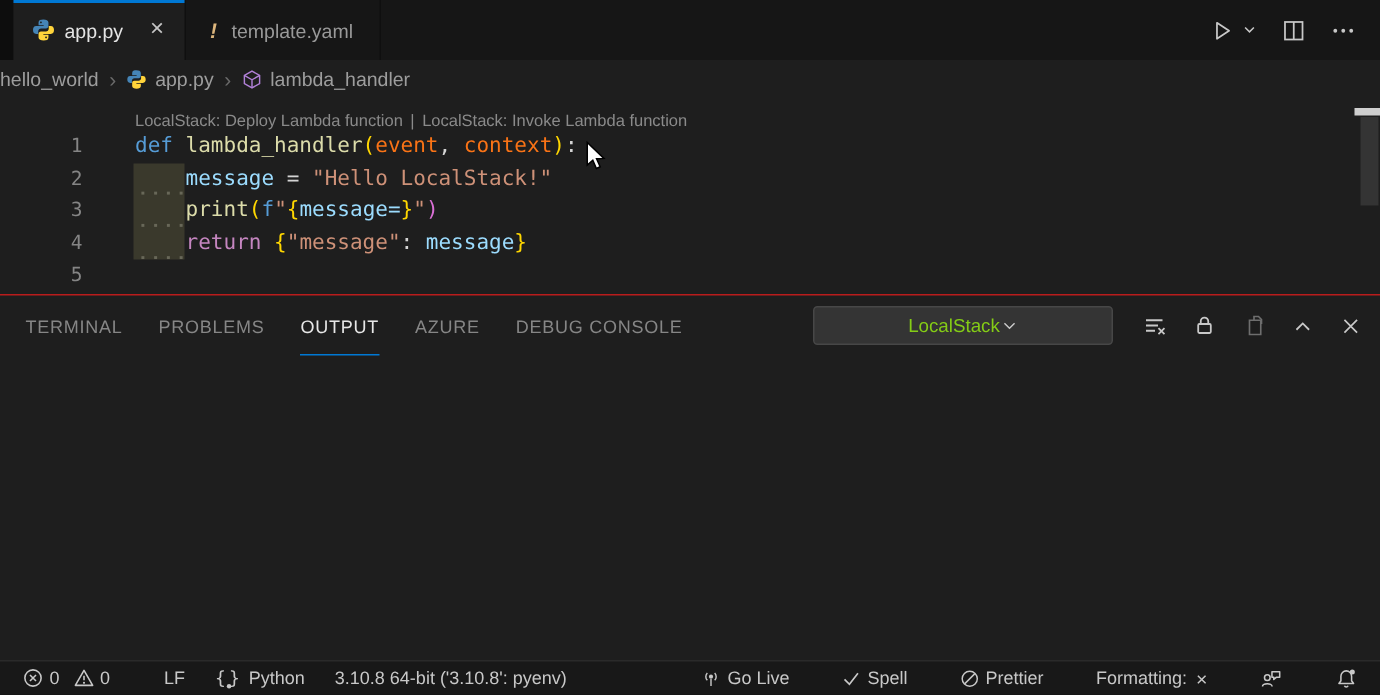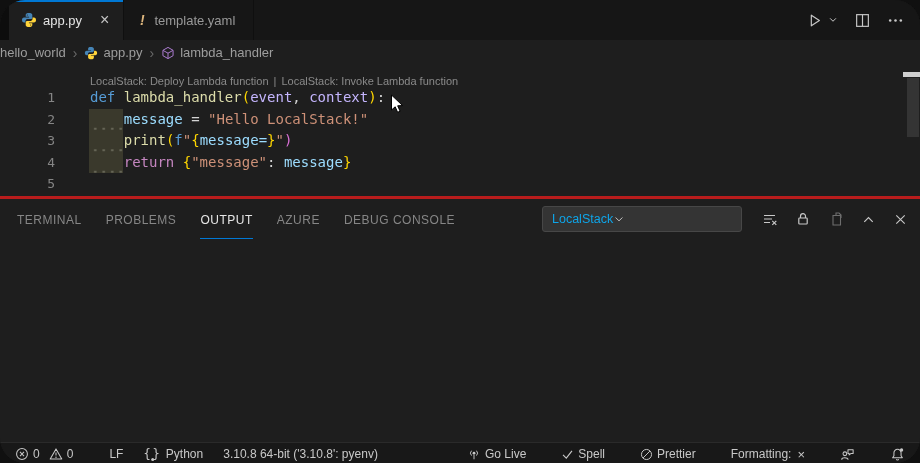--- a/index.html
+++ b/index.html
@@ -1,18 +1,18 @@
 <!DOCTYPE html>
 <html><head>
 <meta charset="utf-8">
 <style>
   * { box-sizing: border-box; margin: 0; padding: 0; }
   html,body { background:#101010; }
   body { font-family:"Liberation Sans", sans-serif; }
-  .window { position:relative; width:920px; height:463px; background:#1e1e1e; overflow:hidden; color:#cccccc;border-radius:25px; }
+  .window { position:relative; width:920px; height:463px; background:#1e1e1e; overflow:hidden; color:#cccccc; }
 
   
   .tabbar { height:40px; background:#161616; display:flex; align-items:stretch; }
   .tab-gutter { width:9px; background:#0d0d0d; }
   .tab { position:relative; display:flex; align-items:center; padding:0 12px; cursor:pointer; border-right:1px solid #0f0f0f; }
   .tab.active { background:#1e1e1e; }
   .tab.active .tab-topline { position:absolute; top:0; left:0; right:0; height:2px; background:#0078d4; }
   .tab-label { font-size:13px; margin:0 6px; color:#e4e4e4; white-space:nowrap; }
   .tab.preview .tab-label { color:#999999; }
   .tab-close { color:#c5c5c5; font-size:16px; line-height:16px; margin-left:10px; padding:0 2px; }
@@ -38,42 +38,42 @@
   .code { margin-left:35px; white-space:pre; color:#d4d4d4; }
   .code span { white-space:pre; }
   .indent-highlight { position:absolute; left:89px; top:43.5px; width:34px; height:64.5px; background:#3a392c;
       background-image: radial-gradient(circle, rgba(190,190,170,0.35) 1px, transparent 1.3px);
       background-size: 8.5px 21.5px; background-position: 2px 9px; }
   .overview-cursor { position:absolute; top:7px; right:0; width:17px; height:5px; background:#cfcfcf; }
   .vscroll { position:absolute; top:13px; right:1px; width:12px; height:59px; background:rgba(130,130,130,0.22); }
   .mouse-cursor { position:absolute; left:390px; top:29px; z-index:50; }
 
   
-  .panel { border-top:3px solid #b91c1c; background:#1e1e1e; }
+  .panel { border-top:1px solid #b91c1c; background:#1e1e1e; }
   .panel-header { height:40px; display:flex; align-items:center; padding:0 12px 0 17px; }
   .ptabs { display:flex; gap:24px; height:100%; align-items:stretch; }
   .ptab { font-size:12px; letter-spacing:0.5px; color:#868686; display:flex; align-items:center; border-bottom:1px solid transparent; padding-top:2px; cursor:pointer; white-space:nowrap; }
   .ptab.active { color:#e7e7e7; border-bottom-color:#0078d4; }
   .panel-controls { margin-left:auto; display:flex; align-items:center; gap:17px; }
-  .channel-select { width:200px; height:26px; background:#343434; border:1px solid #474747; border-radius:3px; display:flex; align-items:center; justify-content:flex-start; padding:0 9px; font-size:12.5px; color:#0ea5e9; cursor:pointer; margin-right:3px; }
+  .channel-select { width:200px; height:26px; background:#343434; border:1px solid #474747; border-radius:3px; display:flex; align-items:center; justify-content:center; padding:0 9px; font-size:12.5px; color:#84cc16; cursor:pointer; margin-right:3px; }
   .pbtn { cursor:pointer; display:flex; align-items:center; }
   .panel-body { height:203px; background:#1e1e1e; }
 
   
   .statusbar { height:23px; background:#181818; border-top:1px solid #2a2a2a; display:flex; align-items:center; padding:0 10px; font-size:12px; color:#c8c8c8; }
   .sb-item { display:flex; align-items:center; gap:4px; padding:0 5px; white-space:nowrap; cursor:pointer; }
   .sb-left { display:flex; align-items:center; }
   .sb-right { margin-left:auto; display:flex; align-items:center; gap:25px; }
   .sb-lf { margin-left:26px; }
   .sb-gap { margin-left:10px; }
   .braces { font-family:"DejaVu Sans Mono", monospace; font-size:12px; position:relative; letter-spacing:2px; color:#c8c8c8; }
   .braces::after { content:""; position:absolute; bottom:0px; left:50%; transform:translateX(-60%); width:3px; height:3px; border-radius:50%; background:#c8c8c8; }
   .fmt-x { font-size:13px; margin-left:2px; }
 </style>
-<style>.tok-kw{color:#569cd6}.tok-kw2{color:#c586c0}.tok-func{color:#dcdcaa}.tok-param{color:#c4b5fd}.tok-var{color:#9cdcfe}.tok-str{color:#ce9178}.tok-punc{color:#d4d4d4}.tok-b1{color:#ffd700}.tok-b2{color:#da70d6}.tok-ws{color:#d4d4d4}</style></head>
+<style>.tok-kw{color:#569cd6}.tok-kw2{color:#c586c0}.tok-func{color:#dcdcaa}.tok-param{color:#f97316}.tok-var{color:#9cdcfe}.tok-str{color:#ce9178}.tok-punc{color:#d4d4d4}.tok-b1{color:#ffd700}.tok-b2{color:#da70d6}.tok-ws{color:#d4d4d4}</style></head>
 <body>
 
 <div class="window">
 
   <div class="tabbar">
     <div class="tab-gutter"></div>
 
     <div class="tab active">
       <span class="tab-topline"></span>
       <svg class="ic" width="16" height="16" viewBox="0 0 16 16">

